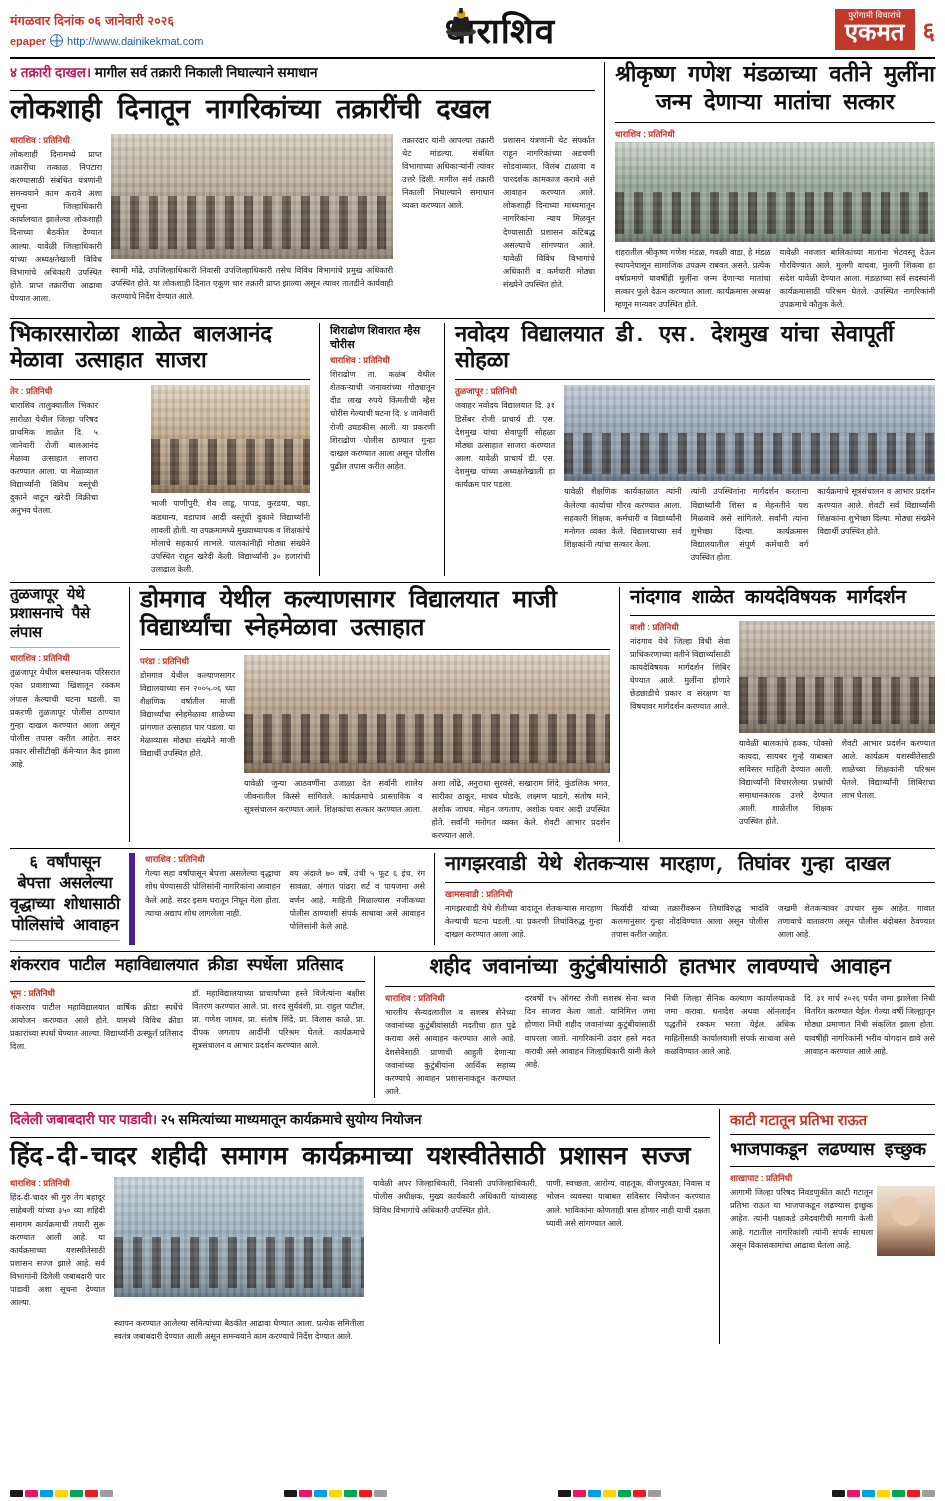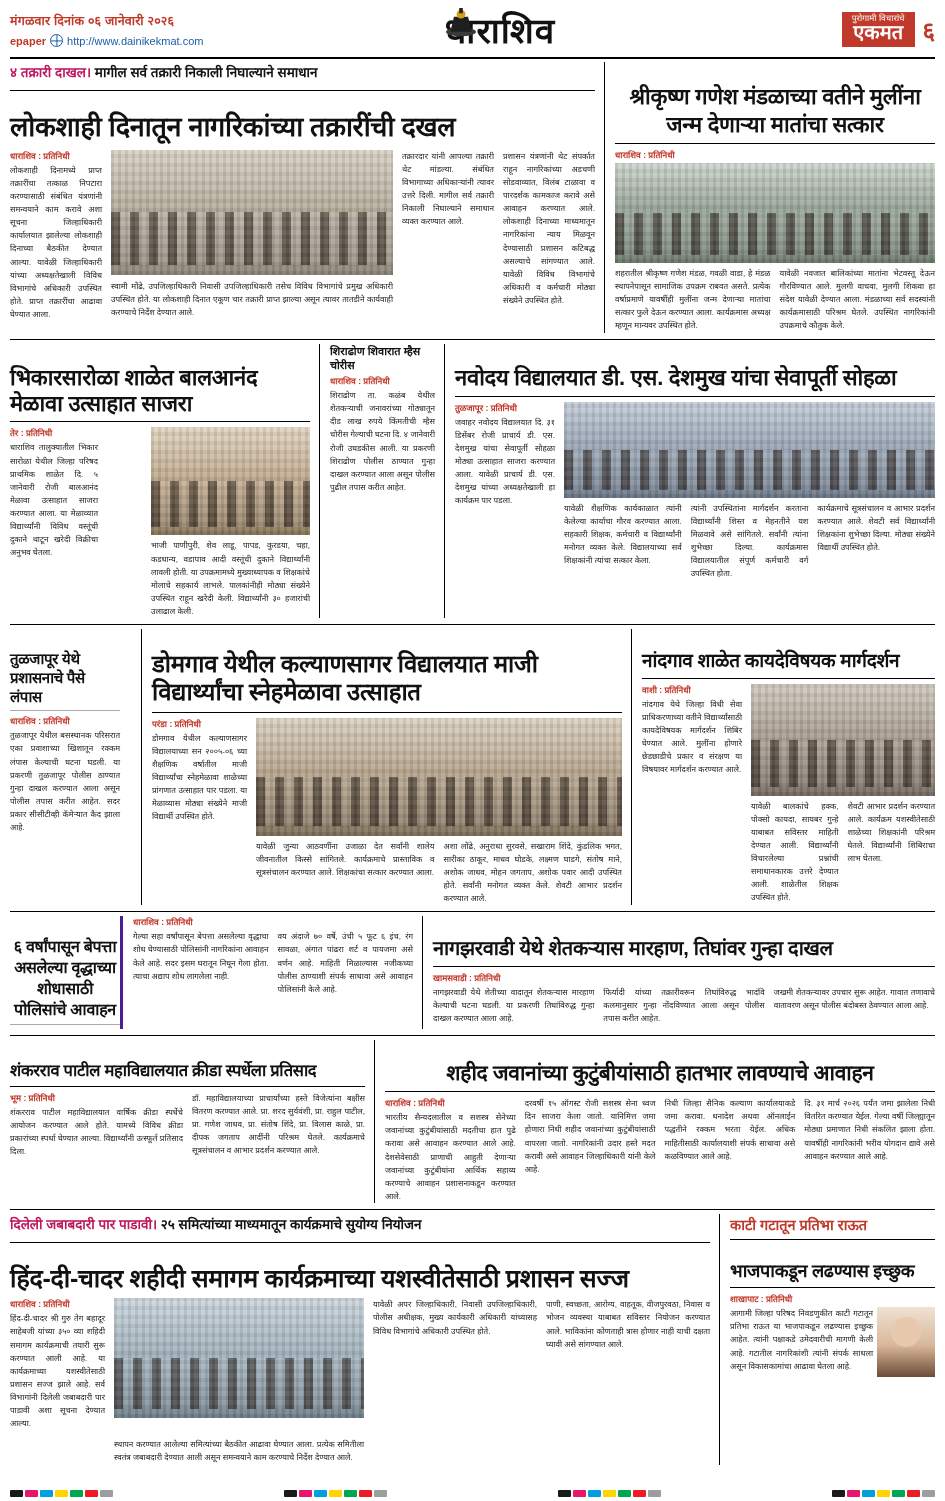--- a/index.html
+++ b/index.html
@@ -15,29 +15,29 @@
   .globe{width:11px;height:11px;border-radius:50%;border:1.3px solid #1d5fa8;position:relative;display:inline-block;}
   .globe:before{content:"";position:absolute;left:50%;top:0;width:1.2px;height:100%;background:#1d5fa8;transform:translateX(-50%);}
   .globe:after{content:"";position:absolute;top:50%;left:0;height:1.2px;width:100%;background:#1d5fa8;transform:translateY(-50%);}
   .mh-url{color:#1d5fa8;}
   .mh-center{flex:1;text-align:center;position:relative;}
   .mh-title{font-size:35px;font-weight:bold;letter-spacing:1px;font-family:"Liberation Serif",serif;}
   .mh-logo{position:absolute;left:178px;top:2px;width:36px;height:30px;}
   .mh-right{width:200px;text-align:right;display:flex;align-items:center;justify-content:flex-end;gap:8px;}
   .ekmat{background:#c0392b;color:#fff;padding:2px 10px 4px 10px;text-align:center;line-height:1.05;}
   .ekmat .tag{font-size:8.5px;display:block;}
-  .ekmat .nm{font-size:20px;font-weight:bold;display:block;font-family:"Liberation Serif",serif;}
+  .ekmat .nm{font-size:24px;font-weight:bold;display:block;font-family:"Liberation Serif",serif;}
   .pageno{font-size:24px;font-weight:bold;color:#c0392b;}
 
   
   .rule{border-top:1px solid #000;margin:5px 0;}
   .thin{border-top:1px solid #aaa;}
   .kicker{font-size:13.5px;font-weight:bold;line-height:1.25;padding:3px 0;}
   .kicker .red{color:#be185d;}
-  .hl{font-size:27px;font-weight:bold;line-height:1.18;font-family:Liberation Sans, sans-serif;letter-spacing:-.3px;margin-top:21px;}
+  .hl{font-size:27px;font-weight:bold;line-height:1.18;font-family:Liberation Mono, monospace;letter-spacing:-.3px;}
   .hl.sm{font-size:22px;}
   .hl.xs{font-size:18px;}
   .byline{font-size:8.5px;font-weight:bold;color:#c0392b;margin-bottom:3px;}
   .body{font-size:8.1px;line-height:1.62;text-align:justify;color:#1a1a1a;}
   .photo{background:#c9c4bd;position:relative;overflow:hidden;}
   .photo .ph-in{position:absolute;inset:0;}
   .cols{display:flex;gap:9px;}
   .col{flex:1;}
 
   
@@ -189,21 +189,21 @@
               </div>
           </div>
         </div>
       </div>
     </div>
   </div>
 
   <div class="rule" style="margin:6px 0 4px;"></div>
 
   <div style="display:flex;gap:10px;">
-    <div style="width:110px;border-right:1px solid #000;padding-right:21px;">
+    <div style="width:110px;border-right:1px solid #000;padding-right:9px;">
       <div class="hl xs" style="font-size:15px;line-height:1.25;">तुळजापूर येथे प्रशासनाचे पैसे लंपास</div>
       <div class="thin" style="margin:4px 0;"></div>
       <div class="byline">धाराशिव : प्रतिनिधी</div>
       <div class="body">तुळजापूर येथील बसस्थानक परिसरात एका प्रवाशाच्या खिशातून रक्कम लंपास केल्याची घटना घडली. या प्रकरणी तुळजापूर पोलीस ठाण्यात गुन्हा दाखल करण्यात आला असून पोलीस तपास करीत आहेत. सदर प्रकार सीसीटीव्ही कॅमेऱ्यात कैद झाला आहे.</div>
     </div>
 
     <div style="width:470px;border-right:1px solid #000;padding-right:9px;">
       <div class="hl" style="font-size:24px;">डोमगाव येथील कल्याणसागर विद्यालयात माजी विद्यार्थ्यांचा स्नेहमेळावा उत्साहात</div>
       <div class="rule"></div>
       <div class="cols" style="margin-top:4px;">
@@ -248,21 +248,21 @@
               </div>
           </div>
         </div>
       </div>
     </div>
   </div>
 
   <div class="rule" style="margin:6px 0 4px;"></div>
 
   <div style="display:flex;gap:10px;">
-    <div style="width:110px;border-right:3px solid #4c1d95;">
+    <div style="width:110px;border-right:6px solid #4c1d95;padding-right:9px;">
       <div class="hl xs" style="font-size:16px;text-align:center;line-height:1.3;">६ वर्षांपासून बेपत्ता असलेल्या वृद्धाच्या शोधासाठी पोलिसांचे आवाहन</div>
       <div class="thin" style="margin:4px 0;"></div>
     </div>
     <div style="width:280px;border-right:1px solid #000;padding-right:9px;">
       <div class="byline">धाराशिव : प्रतिनिधी</div>
       <div class="cols">
         <div class="col">
             <div class="body">गेल्या सहा वर्षांपासून बेपत्ता असलेल्या वृद्धाचा शोध घेण्यासाठी पोलिसांनी नागरिकांना आवाहन केले आहे. सदर इसम घरातून निघून गेला होता. त्याचा अद्याप शोध लागलेला नाही.</div>
           </div>
         <div class="col">

